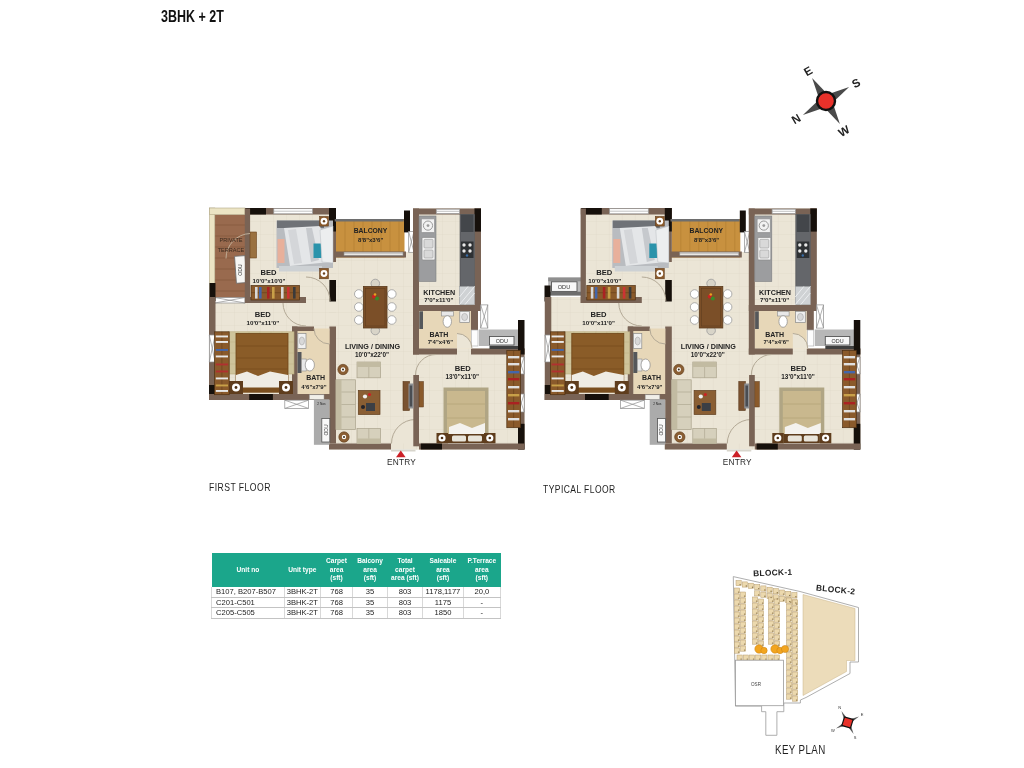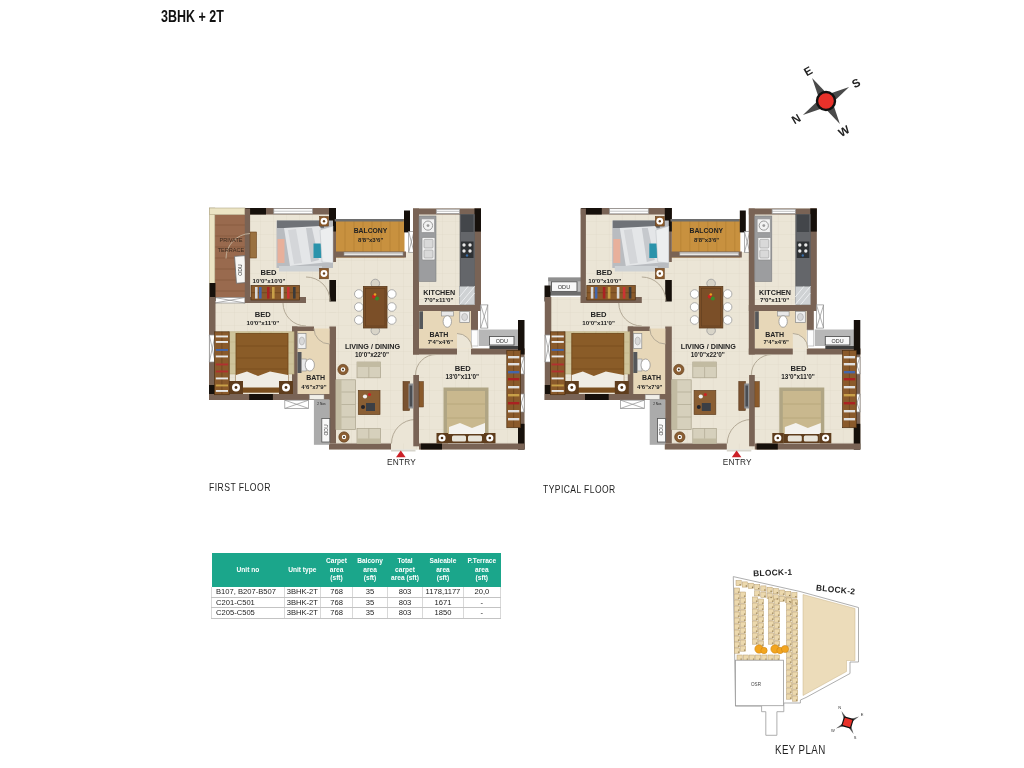--- a/index.html
+++ b/index.html
@@ -1219,21 +1219,21 @@
           <td>803</td>
           <td>1178,1177</td>
           <td>20,0</td>
         </tr>
         <tr>
           <td class="l">C201-C501</td>
           <td>3BHK-2T</td>
           <td>768</td>
           <td>35</td>
           <td>803</td>
-          <td>1671</td>
+          <td>1175</td>
           <td>-</td>
         </tr>
         <tr>
           <td class="l">C205-C505</td>
           <td>3BHK-2T</td>
           <td>768</td>
           <td>35</td>
           <td>803</td>
           <td>1850</td>
           <td>-</td>

